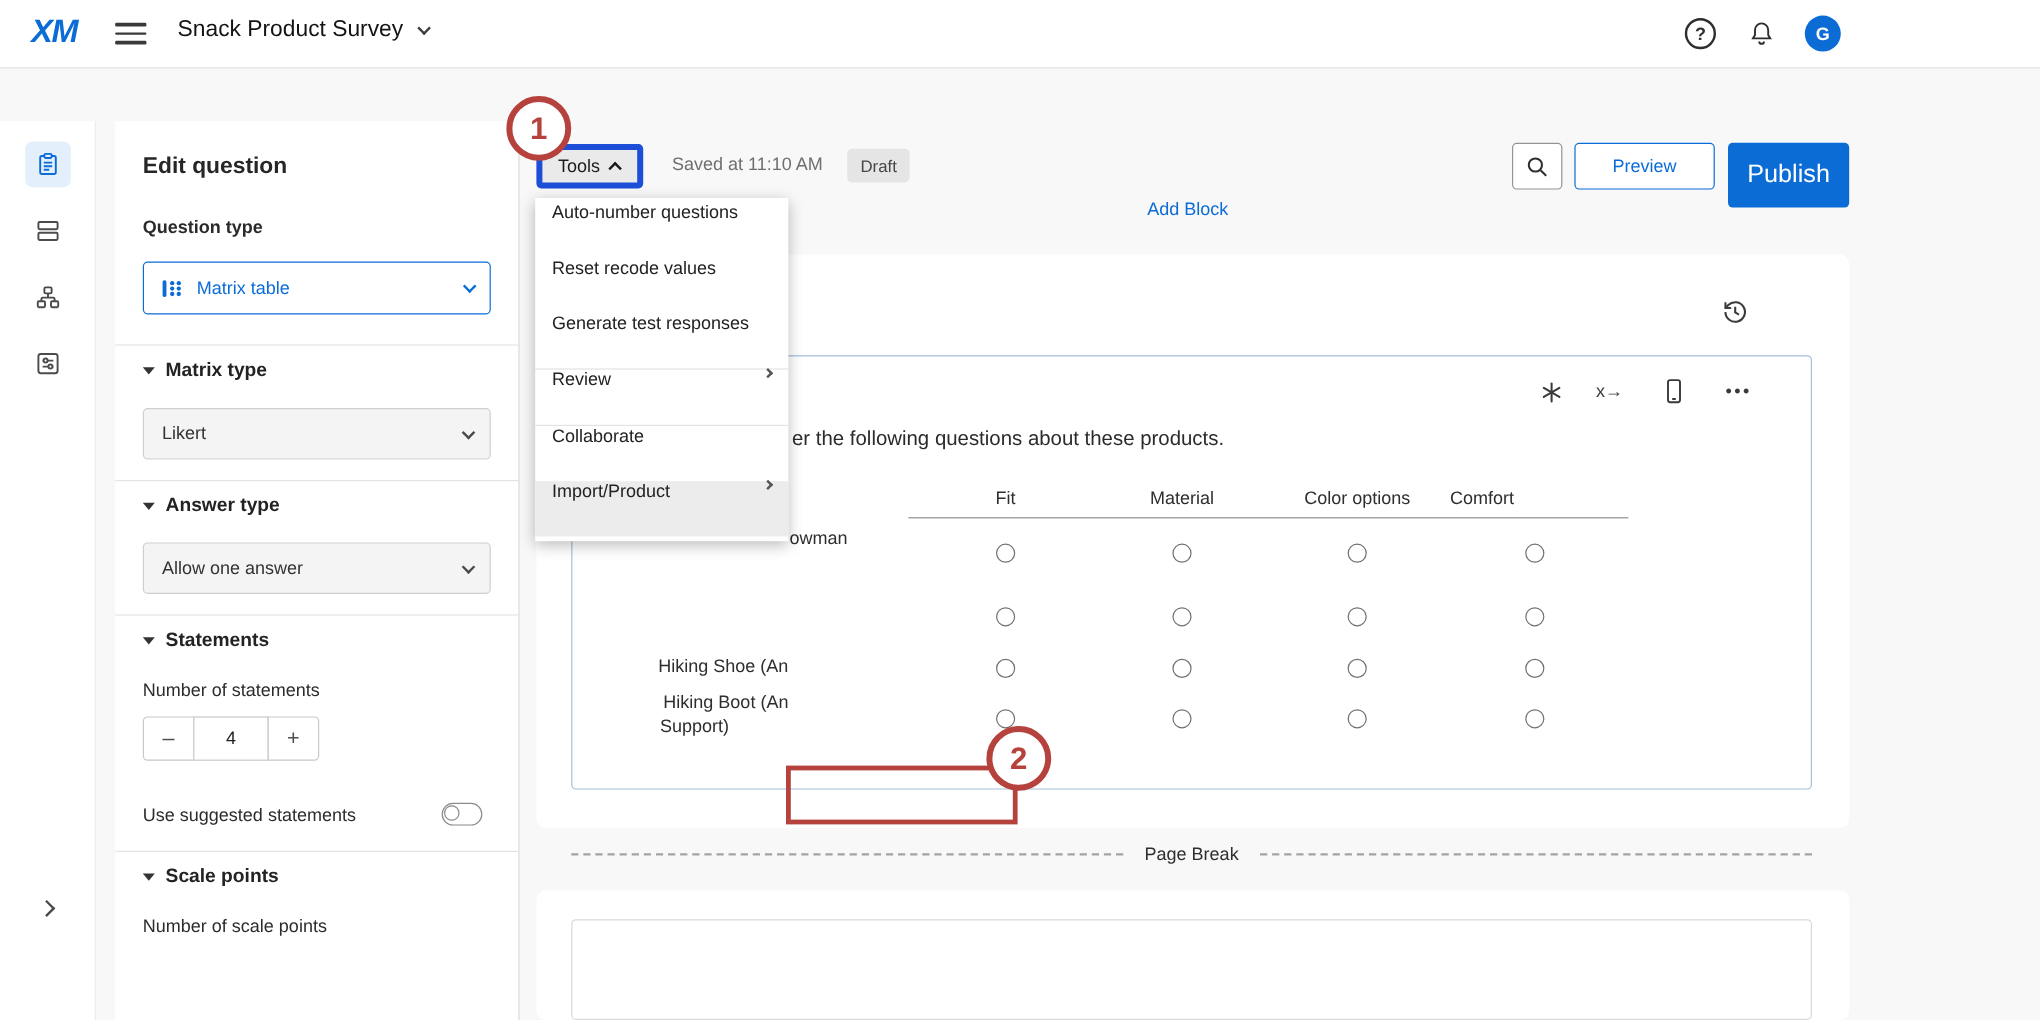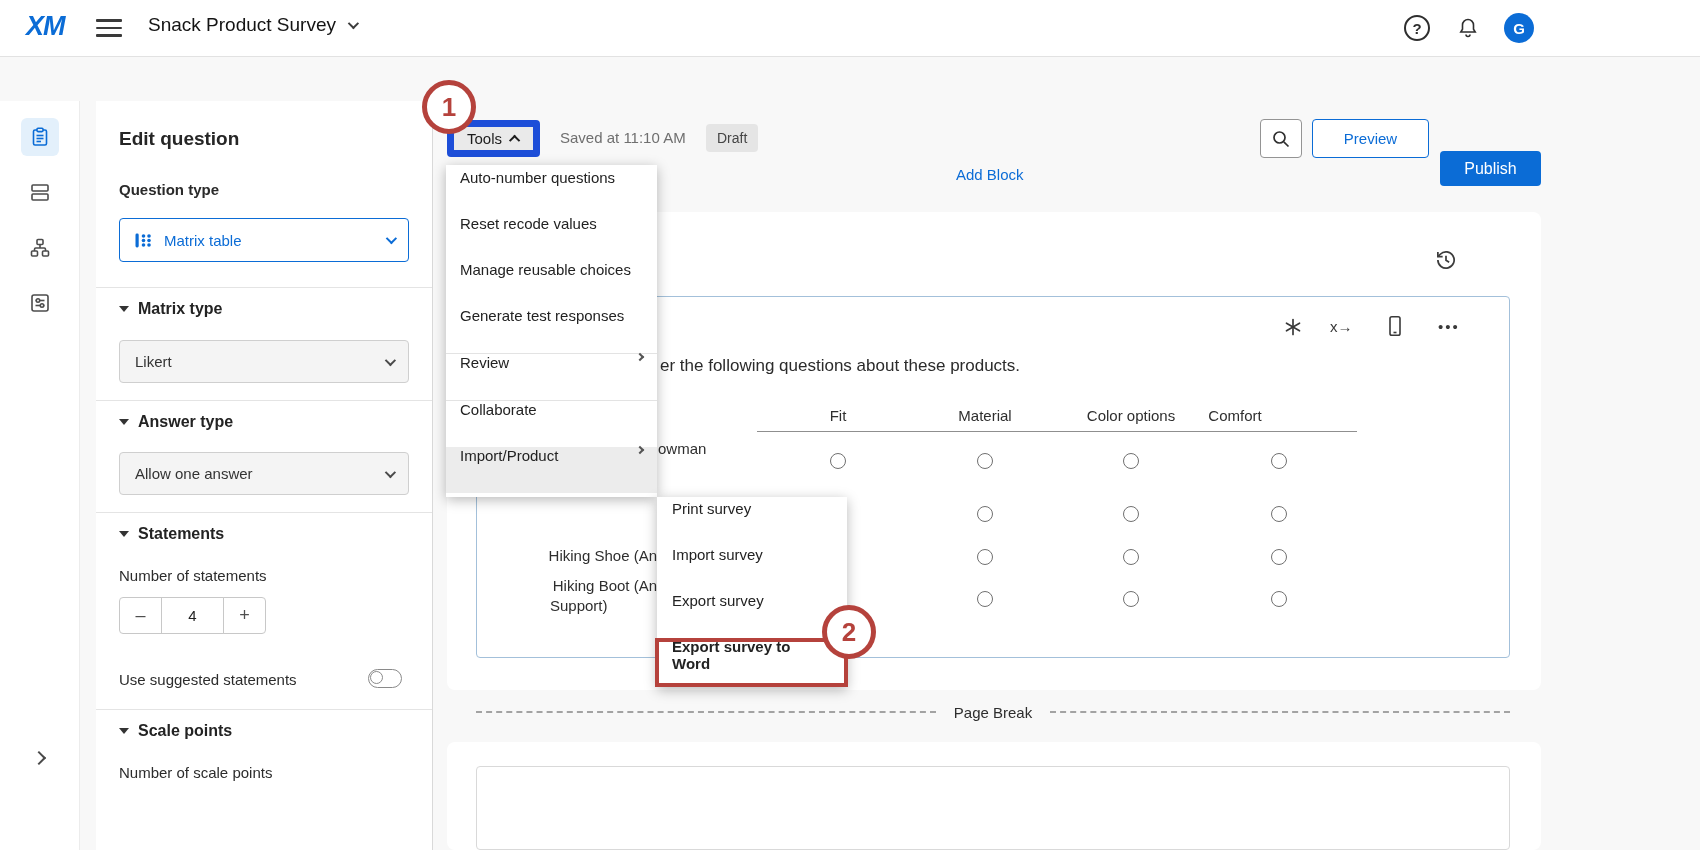--- a/index.html
+++ b/index.html
@@ -50,26 +50,26 @@
   .select .chev { margin-left:auto; color:#4a4a4a; }
   .stepper { position:absolute; left:23px; top:496px; height:37px; display:flex; }
   .stepper > div { display:flex; align-items:center; justify-content:center; border:1px solid #c8c8c8; background:#fff; }
   .step-minus { width:43px; border-radius:4px 0 0 4px; font-size:18px; color:#4f4f4f; }
   .step-value { width:63px; margin-left:-1px; font-size:15px; color:#1f1f1f; }
   .step-plus { width:43px; margin-left:-1px; border-radius:0 4px 4px 0; font-size:18px; color:#4f4f4f; }
   .toggle { position:absolute; left:272px; top:568px; width:34px; height:19px; border:1.5px solid #8a8a8a; border-radius:10px; background:#fff; }
   .toggle .knob { position:absolute; left:1px; top:1px; width:13px; height:13px; border:1.5px solid #8a8a8a; border-radius:50%; background:#fff; }
 
   
-  .tools-btn { position:absolute; left:447px; top:120px; height:37px; padding:0 13px; background:#eaeaea; border:7px solid #1d4ed8; border-radius:4px; display:flex; align-items:center; gap:10px; font-size:15px; color:#1c1c1c; z-index:2; }
+  .tools-btn { position:absolute; left:447px; top:120px; height:37px; padding:0 13px; background:#eaeaea; border:5px solid #1d4ed8; border-radius:4px; display:flex; align-items:center; gap:10px; font-size:15px; color:#1c1c1c; z-index:2; }
   .saved-text { position:absolute; left:560px; top:129px; font-size:15px; color:#6f6f6f; z-index:2; }
   .draft-badge { position:absolute; left:706px; top:124px; height:28px; padding:0 11px; background:#e5e5e5; border-radius:4px; display:flex; align-items:center; font-size:14px; color:#454545; z-index:2; }
   .search-btn { position:absolute; left:1260px; top:119px; width:42px; height:39px; background:#fff; border:1px solid #949494; border-radius:4px; display:flex; align-items:center; justify-content:center; z-index:2; }
   .preview-btn { position:absolute; left:1312px; top:119px; width:117px; height:39px; background:#fff; border:1px solid #0b6cd6; border-radius:4px; color:#0b6cd6; font-size:15px; display:flex; align-items:center; justify-content:center; z-index:2; }
-  .publish-btn { position:absolute; left:1440px; top:119px; width:101px; height:35px; background:#0b6cd6; border-radius:4px; color:#fff; font-size:16px; display:flex; align-items:center; justify-content:center; z-index:2;margin-top:32px; }
+  .publish-btn { position:absolute; left:1440px; top:119px; width:101px; height:54px; background:#0b6cd6; border-radius:4px; color:#fff; font-size:21px; display:flex; align-items:center; justify-content:center; z-index:2; }
 
   
   .add-block { position:absolute; left:956px; top:166px; font-size:15px; font-weight:500; color:#0b6cd6; z-index:2; }
   .block-container { position:absolute; left:447px; top:212px; width:1094px; height:478px; background:#fff; border-radius:8px; z-index:1; }
   .history-icon { position:absolute; left:1433px; top:247px; z-index:2; }
   .question-card { position:absolute; left:476px; top:296px; width:1034px; height:362px; background:#fff; border:1px solid #a3c0da; border-radius:4px; z-index:2; }
   .card-icon { position:absolute; z-index:3; color:#3a3a3a; }
   .glyph-icon { font-size:15px; color:#3a3a3a; }
   .q-text { position:absolute; left:660px; top:356px; font-size:17px; color:#2b2b2b; z-index:3; white-space:nowrap; }
   .mx-col { position:absolute; top:407px; transform:translateX(-50%); font-size:15px; color:#2e2e2e; z-index:3; white-space:nowrap; }
@@ -317,52 +317,35 @@
   <div class="bottom-card" data-interactable="true"></div>
 
   <div class="menu-main" data-interactable="false">
     <div class="menu-item" data-interactable="true">
         <span data-interactable="false">Auto-number questions</span>
       </div>
     <div class="menu-item" data-interactable="true">
         <span data-interactable="false">Reset recode values</span>
       </div>
     <div class="menu-item" data-interactable="true">
-        <span data-interactable="false">Manage reusable choices</span>
-      </div>
-    <div class="menu-item" data-interactable="true">
         <span data-interactable="false">Generate test responses</span>
       </div>
     <div class="menu-sep" data-interactable="false"></div>
     <div class="menu-item" data-interactable="true">
       <span data-interactable="false">Review</span>
       <span class="chev right" data-interactable="false"></span>
     </div>
     <div class="menu-sep" data-interactable="false"></div>
     <div class="menu-item" data-interactable="true">
         <span data-interactable="false">Collaborate</span>
       </div>
     <div class="menu-item highlight" data-interactable="true">
       <span data-interactable="false">Import/Product</span>
       <span class="chev right" data-interactable="false"></span>
     </div>
   </div>
 
-  <div class="menu-sub" data-interactable="false">
-    <div class="menu-item" data-interactable="true">
-        <span data-interactable="false">Print survey</span>
-      </div>
-    <div class="menu-item" data-interactable="true">
-        <span data-interactable="false">Import survey</span>
-      </div>
-    <div class="menu-item" data-interactable="true">
-        <span data-interactable="false">Export survey</span>
-      </div>
-    <div class="menu-item red-target" data-interactable="true">
-        <span data-interactable="false">Export survey to Word</span>
-      </div>
-  </div>
 
   <div class="annot-box" data-interactable="false"></div>
   <div class="annot-circle" style="left:422px; top:80px" data-interactable="false">1</div>
   <div class="annot-circle" style="left:822px; top:605px" data-interactable="false">2</div>
 
 </div>
 
 </body></html>

